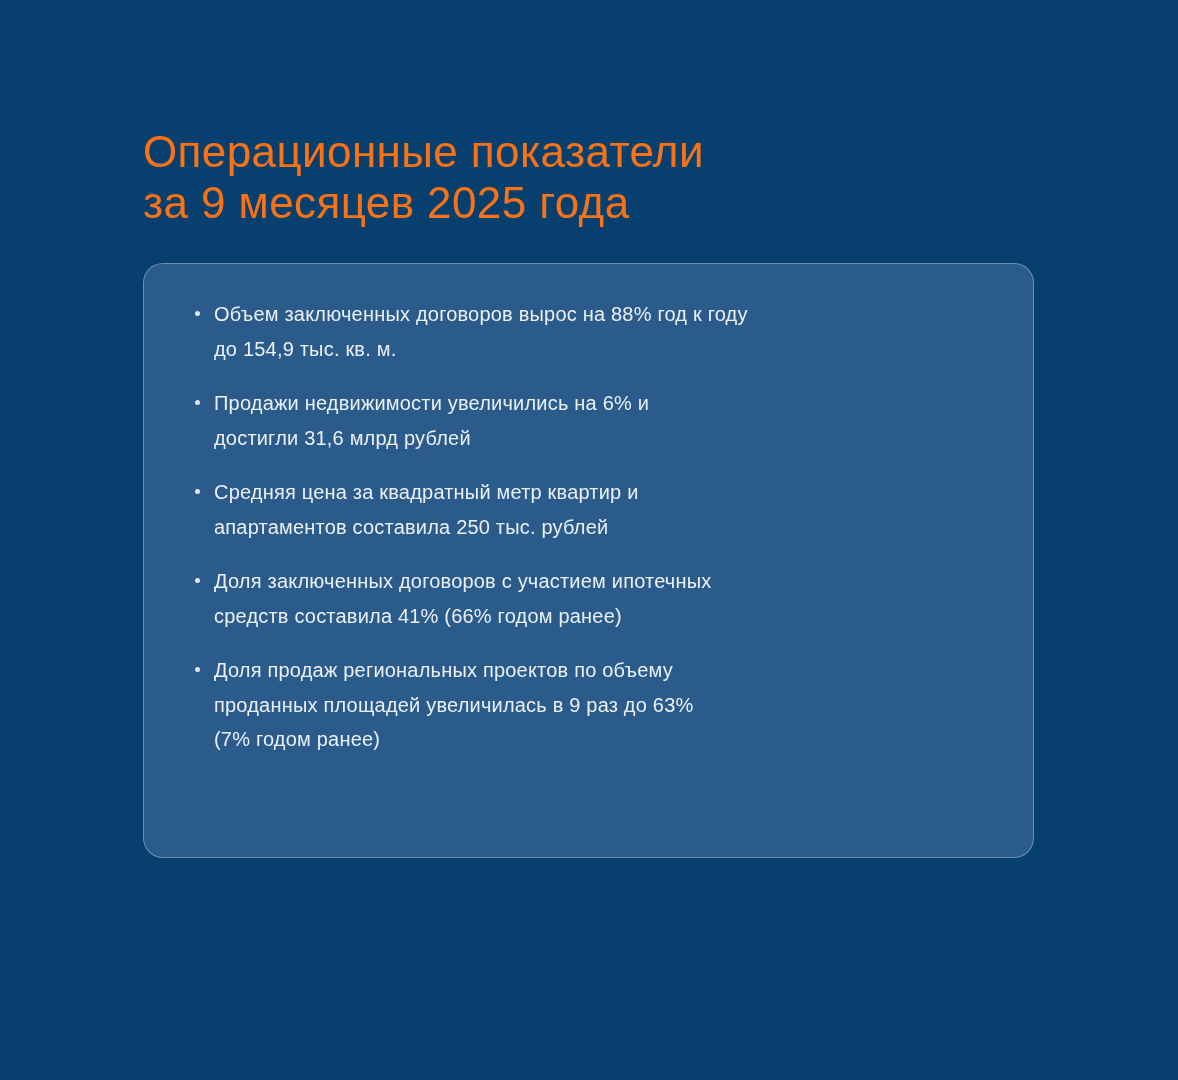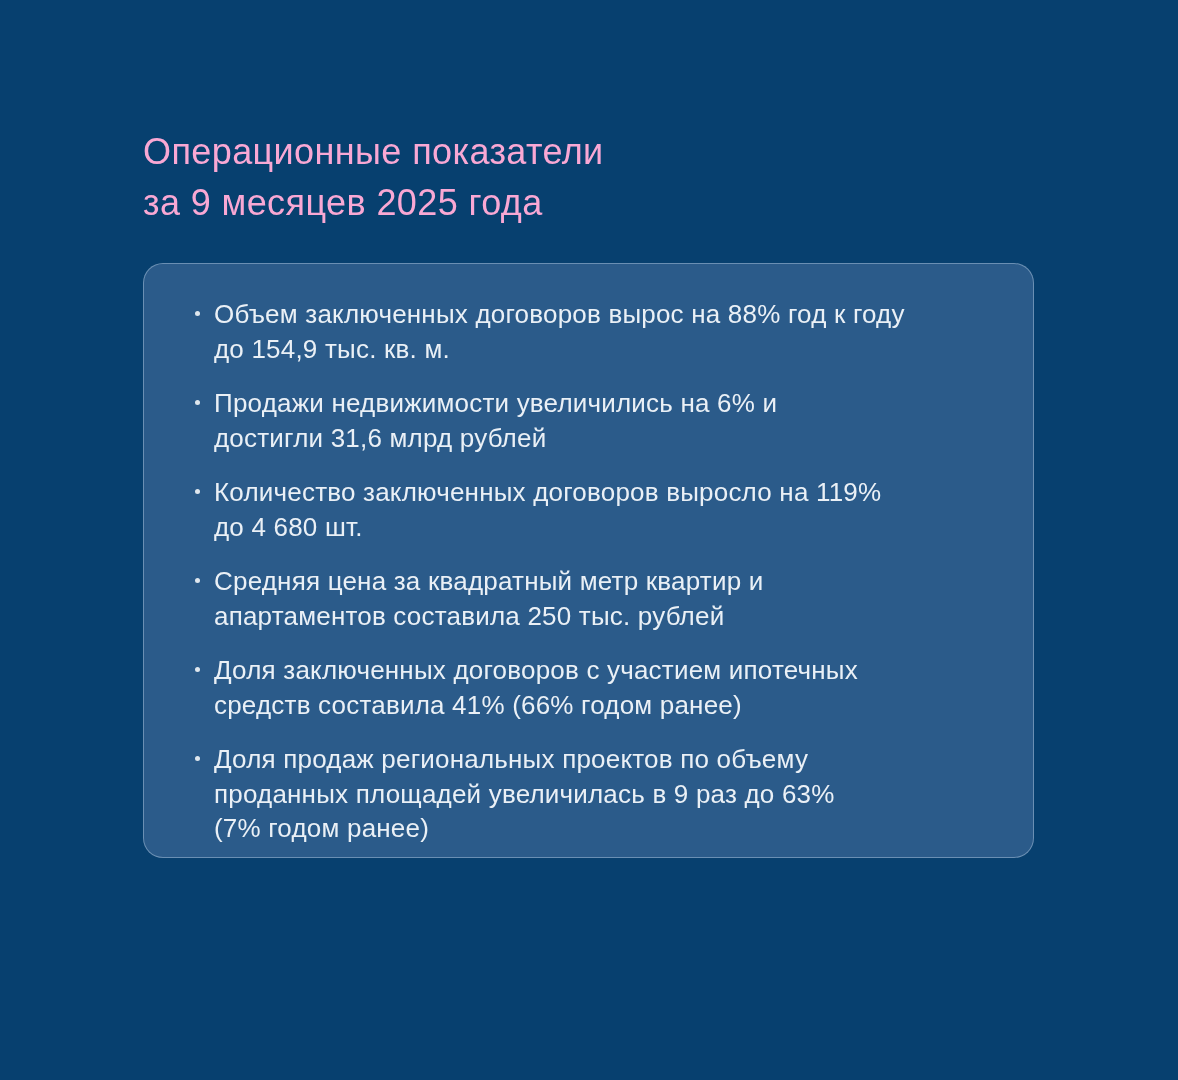--- a/index.html
+++ b/index.html
@@ -14,46 +14,46 @@
     background:var(--background);
     font-family:"Liberation Sans","DejaVu Sans",sans-serif;
     color:var(--text);
     position:relative;
   }
   .slide{position:absolute;inset:0;}
   .page-title{
     position:absolute;
     left:143px;
     top:126px;
-    font-size:36px;
+    font-size:44px;
     line-height:51px;
     font-weight:500;
     letter-spacing:0.4px;
-    color:#f9a8d4;
+    color:#f97316;
     white-space:pre-line;
   }
   .metrics-card{
     position:absolute;
     left:143px;
     top:263px;
     width:891px;
     height:595px;
     background:var(--card);
     border:1px solid rgba(183,207,228,0.45);
     border-radius:20px;
     padding:33px 30px 30px 0;
   }
   .metrics-list{
     list-style:none;
   }
   .metrics-list li{
     position:relative;
     padding-left:70px;
     margin-bottom:20px;
-    font-size:26px;
+    font-size:20px;
     line-height:34.5px;
     font-weight:500;
     letter-spacing:0.2px;
     color:var(--text);
   }
   .metrics-list li:last-child{margin-bottom:16px;}
   .bullet-dot{
     position:absolute;
     left:51px;
     top:14px;
@@ -83,25 +83,20 @@
         <span class="bullet-text">Объем заключенных договоров вырос на 88% год к году
 до 154,9 тыс. кв. м.</span>
       </li>
 
       <li>
         <span class="bullet-dot"></span>
         <span class="bullet-text">Продажи недвижимости увеличились на 6% и
 достигли 31,6 млрд рублей</span>
       </li>
 
-      <li>
-        <span class="bullet-dot"></span>
-        <span class="bullet-text">Количество заключенных договоров выросло на 119%
-до 4 680 шт.</span>
-      </li>
 
       <li>
         <span class="bullet-dot"></span>
         <span class="bullet-text">Средняя цена за квадратный метр квартир и
 апартаментов составила 250 тыс. рублей</span>
       </li>
 
       <li>
         <span class="bullet-dot"></span>
         <span class="bullet-text">Доля заключенных договоров с участием ипотечных

